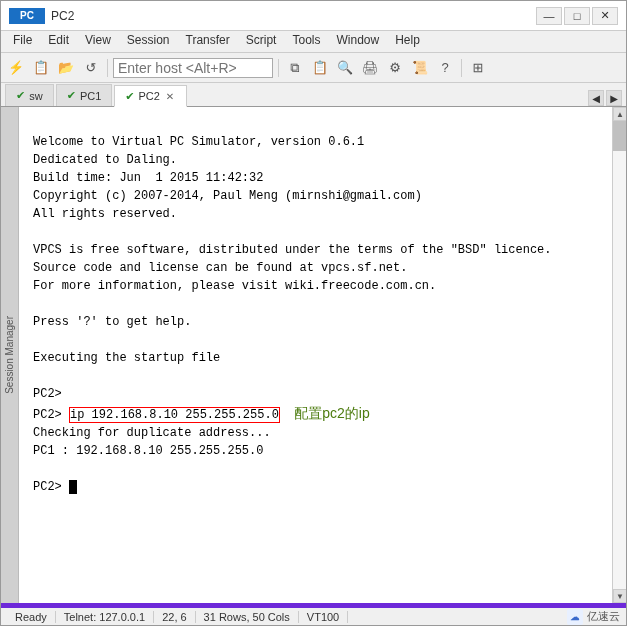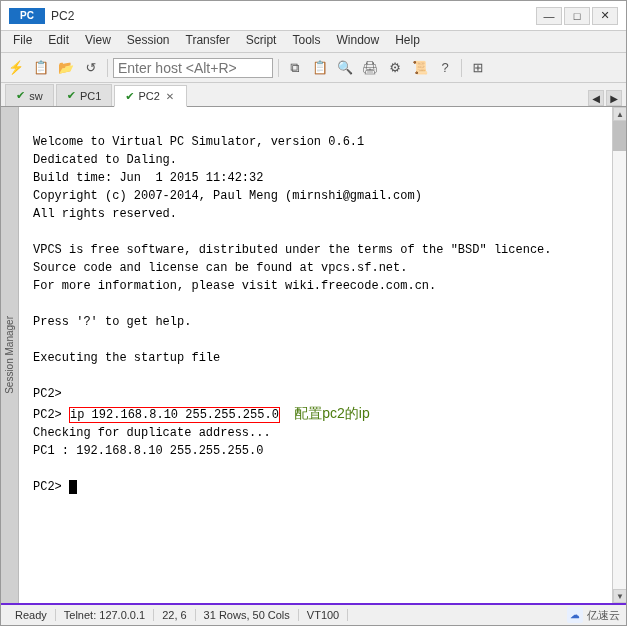--- a/index.html
+++ b/index.html
@@ -273,21 +273,21 @@
       color: #4d7c0f;
       font-family: 'Segoe UI', sans-serif;
       font-size: 14px;
       font-weight: normal;
     }
 
     
     .status-bar {
       height: 22px;
       background: #f0f0f0;
-      border-top: 2px solid #6d28d9;
+      border-top: 5px solid #6d28d9;
       display: flex;
       align-items: center;
       padding: 0 6px;
       font-size: 11px;
       color: #333;
       flex-shrink: 0;
     }
     .status-item {
       padding: 0 8px;
       border-right: 1px solid #ccc;

